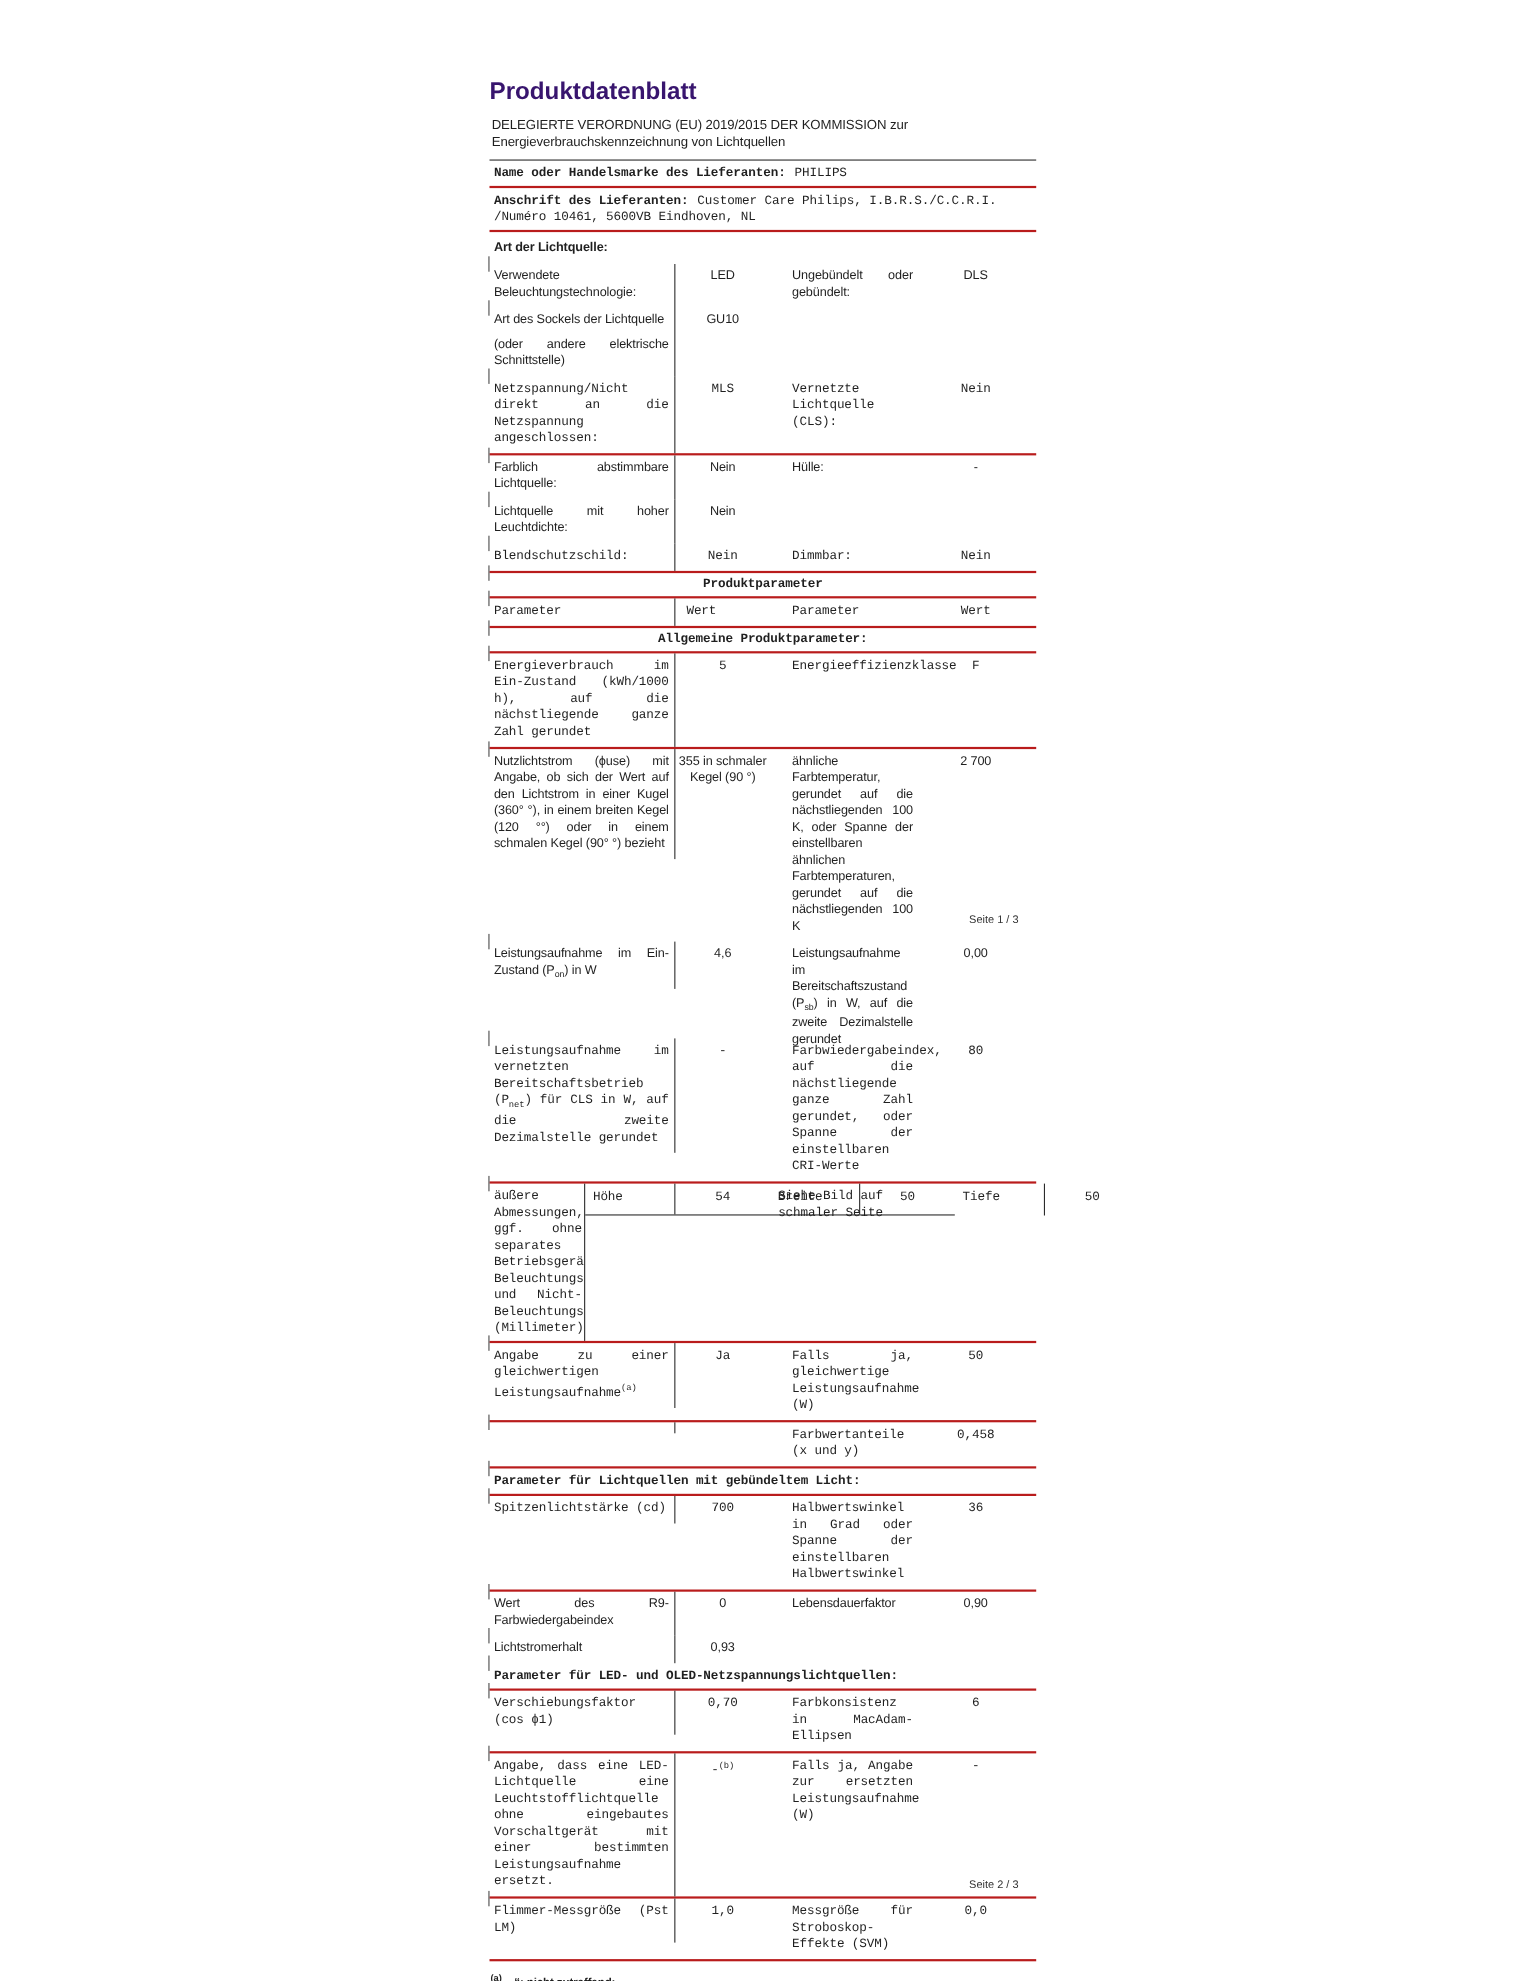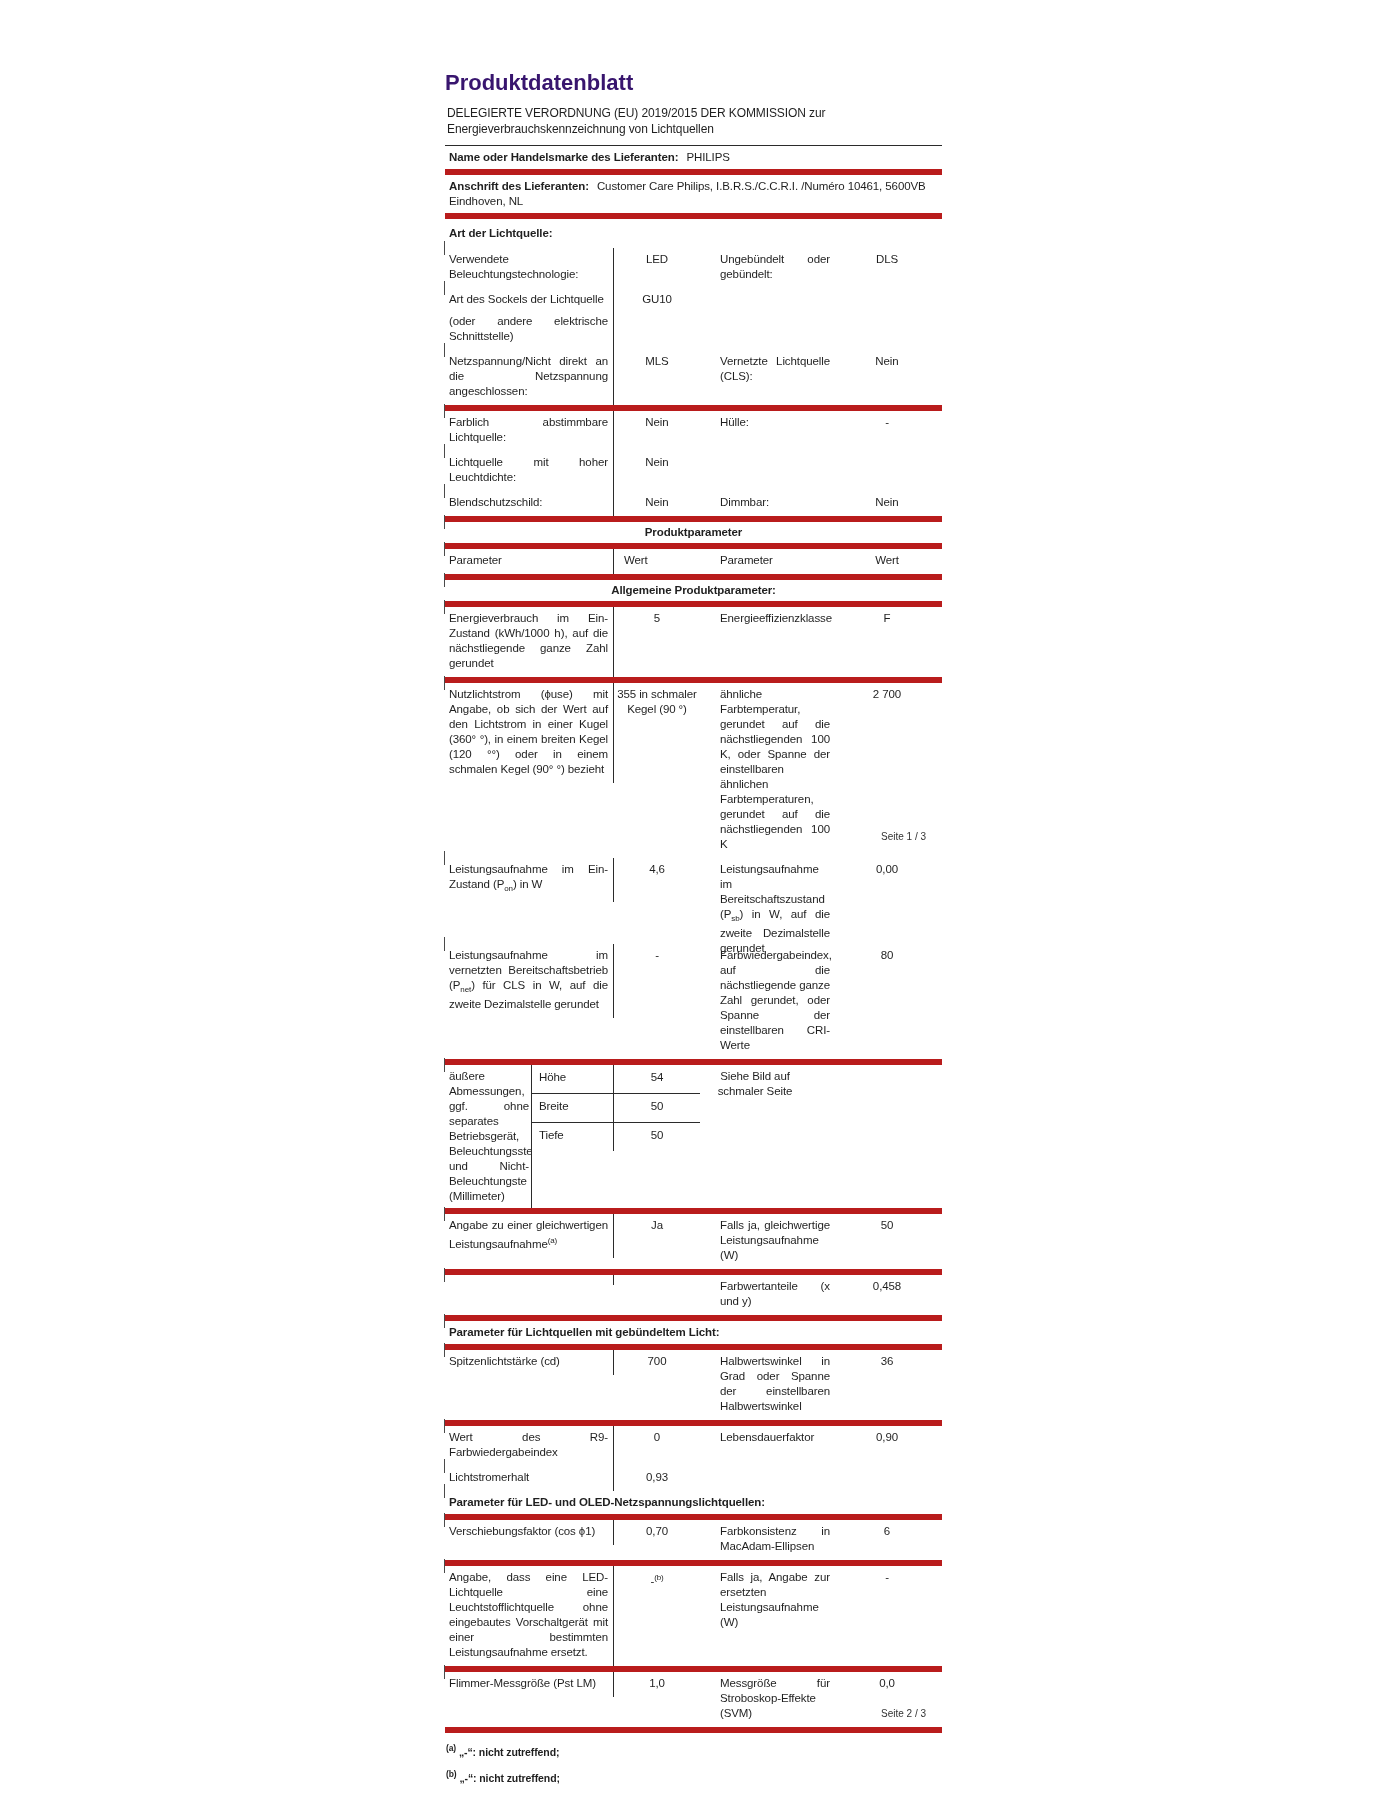--- a/index.html
+++ b/index.html
@@ -12,21 +12,21 @@
     position:absolute;left:445px;width:497px;
     font-size:11.5px;line-height:15px;letter-spacing:-0.1px;
   }
   .doc-title{
     font-size:22px;line-height:30px;font-weight:bold;color:#38156e;
     margin:0 0 7px 0;letter-spacing:0;
   }
   .subtitle{font-size:12px;line-height:16px;margin-bottom:8px;padding-left:2px;}
   .b{font-weight:bold;}
   .bt{border-top:1px solid #2b2b2b;}
-  .bb{border-bottom:6px solid #b91c1c;}
+  .bb{border-bottom:2px solid #b91c1c;font-family:Liberation Mono, monospace;}
   .info-row{padding:4px 0 4px 4px;position:relative;}
   .info-row .val{margin-left:8px;}
   .sec-head{font-weight:bold;padding:7px 0 7px 4px;}
   .sec-head2{font-weight:bold;padding:4px 0 4px 4px;position:relative;}
   .center-head{text-align:center;font-weight:bold;padding:3px 0;position:relative;}
   .trow{display:flex;position:relative;align-items:flex-start;}
   .trow::before,.center-head::before,.sec-head2::before{
     content:"";position:absolute;left:-1px;top:-7px;width:1px;height:14px;background:#4a4a4a;
   }
   .c1{box-sizing:border-box;width:169px;border-right:1px solid #2b2b2b;
@@ -35,21 +35,21 @@
   .c3{box-sizing:border-box;width:132px;padding:4px 2px 6px 20px;text-align:justify;}
   .c4{box-sizing:border-box;width:110px;text-align:center;padding:4px 2px;}
   .colhead .c1,.colhead .c3{text-align:left;}
   .colhead .c2{text-align:left;padding-left:10px;}
   .pgap{margin-top:7px;}
   sub{font-size:8px;}
   sup{font-size:8px;}
   
   .dims-outer{box-sizing:border-box;width:87px;padding:4px 2px 4px 4px;
       text-align:justify;overflow:hidden;border-right:1px solid #2b2b2b;}
-  .dims-mid{box-sizing:border-box;width:168px;display:flex;flex-direction:column;}
+  .dims-mid{box-sizing:border-box;width:168px;display:flex;flex-direction:row;}
   .dsub{display:flex;min-height:28px;}
   .dsub.db{border-bottom:1px solid #2b2b2b;}
   .dlabel{box-sizing:border-box;width:82px;border-right:1px solid #2b2b2b;padding:5px 2px 0 7px;}
   .dvalue{box-sizing:border-box;width:86px;text-align:center;padding-top:5px;}
   .fn{font-size:10.5px;line-height:14px;margin-top:8px;padding-left:1px;font-weight:bold;}
   .fn sup{font-size:8.5px;}
   .pagefooter{
     position:absolute;left:445px;width:497px;box-sizing:border-box;
     text-align:right;padding-right:16px;font-size:10px;color:#333;
   }

